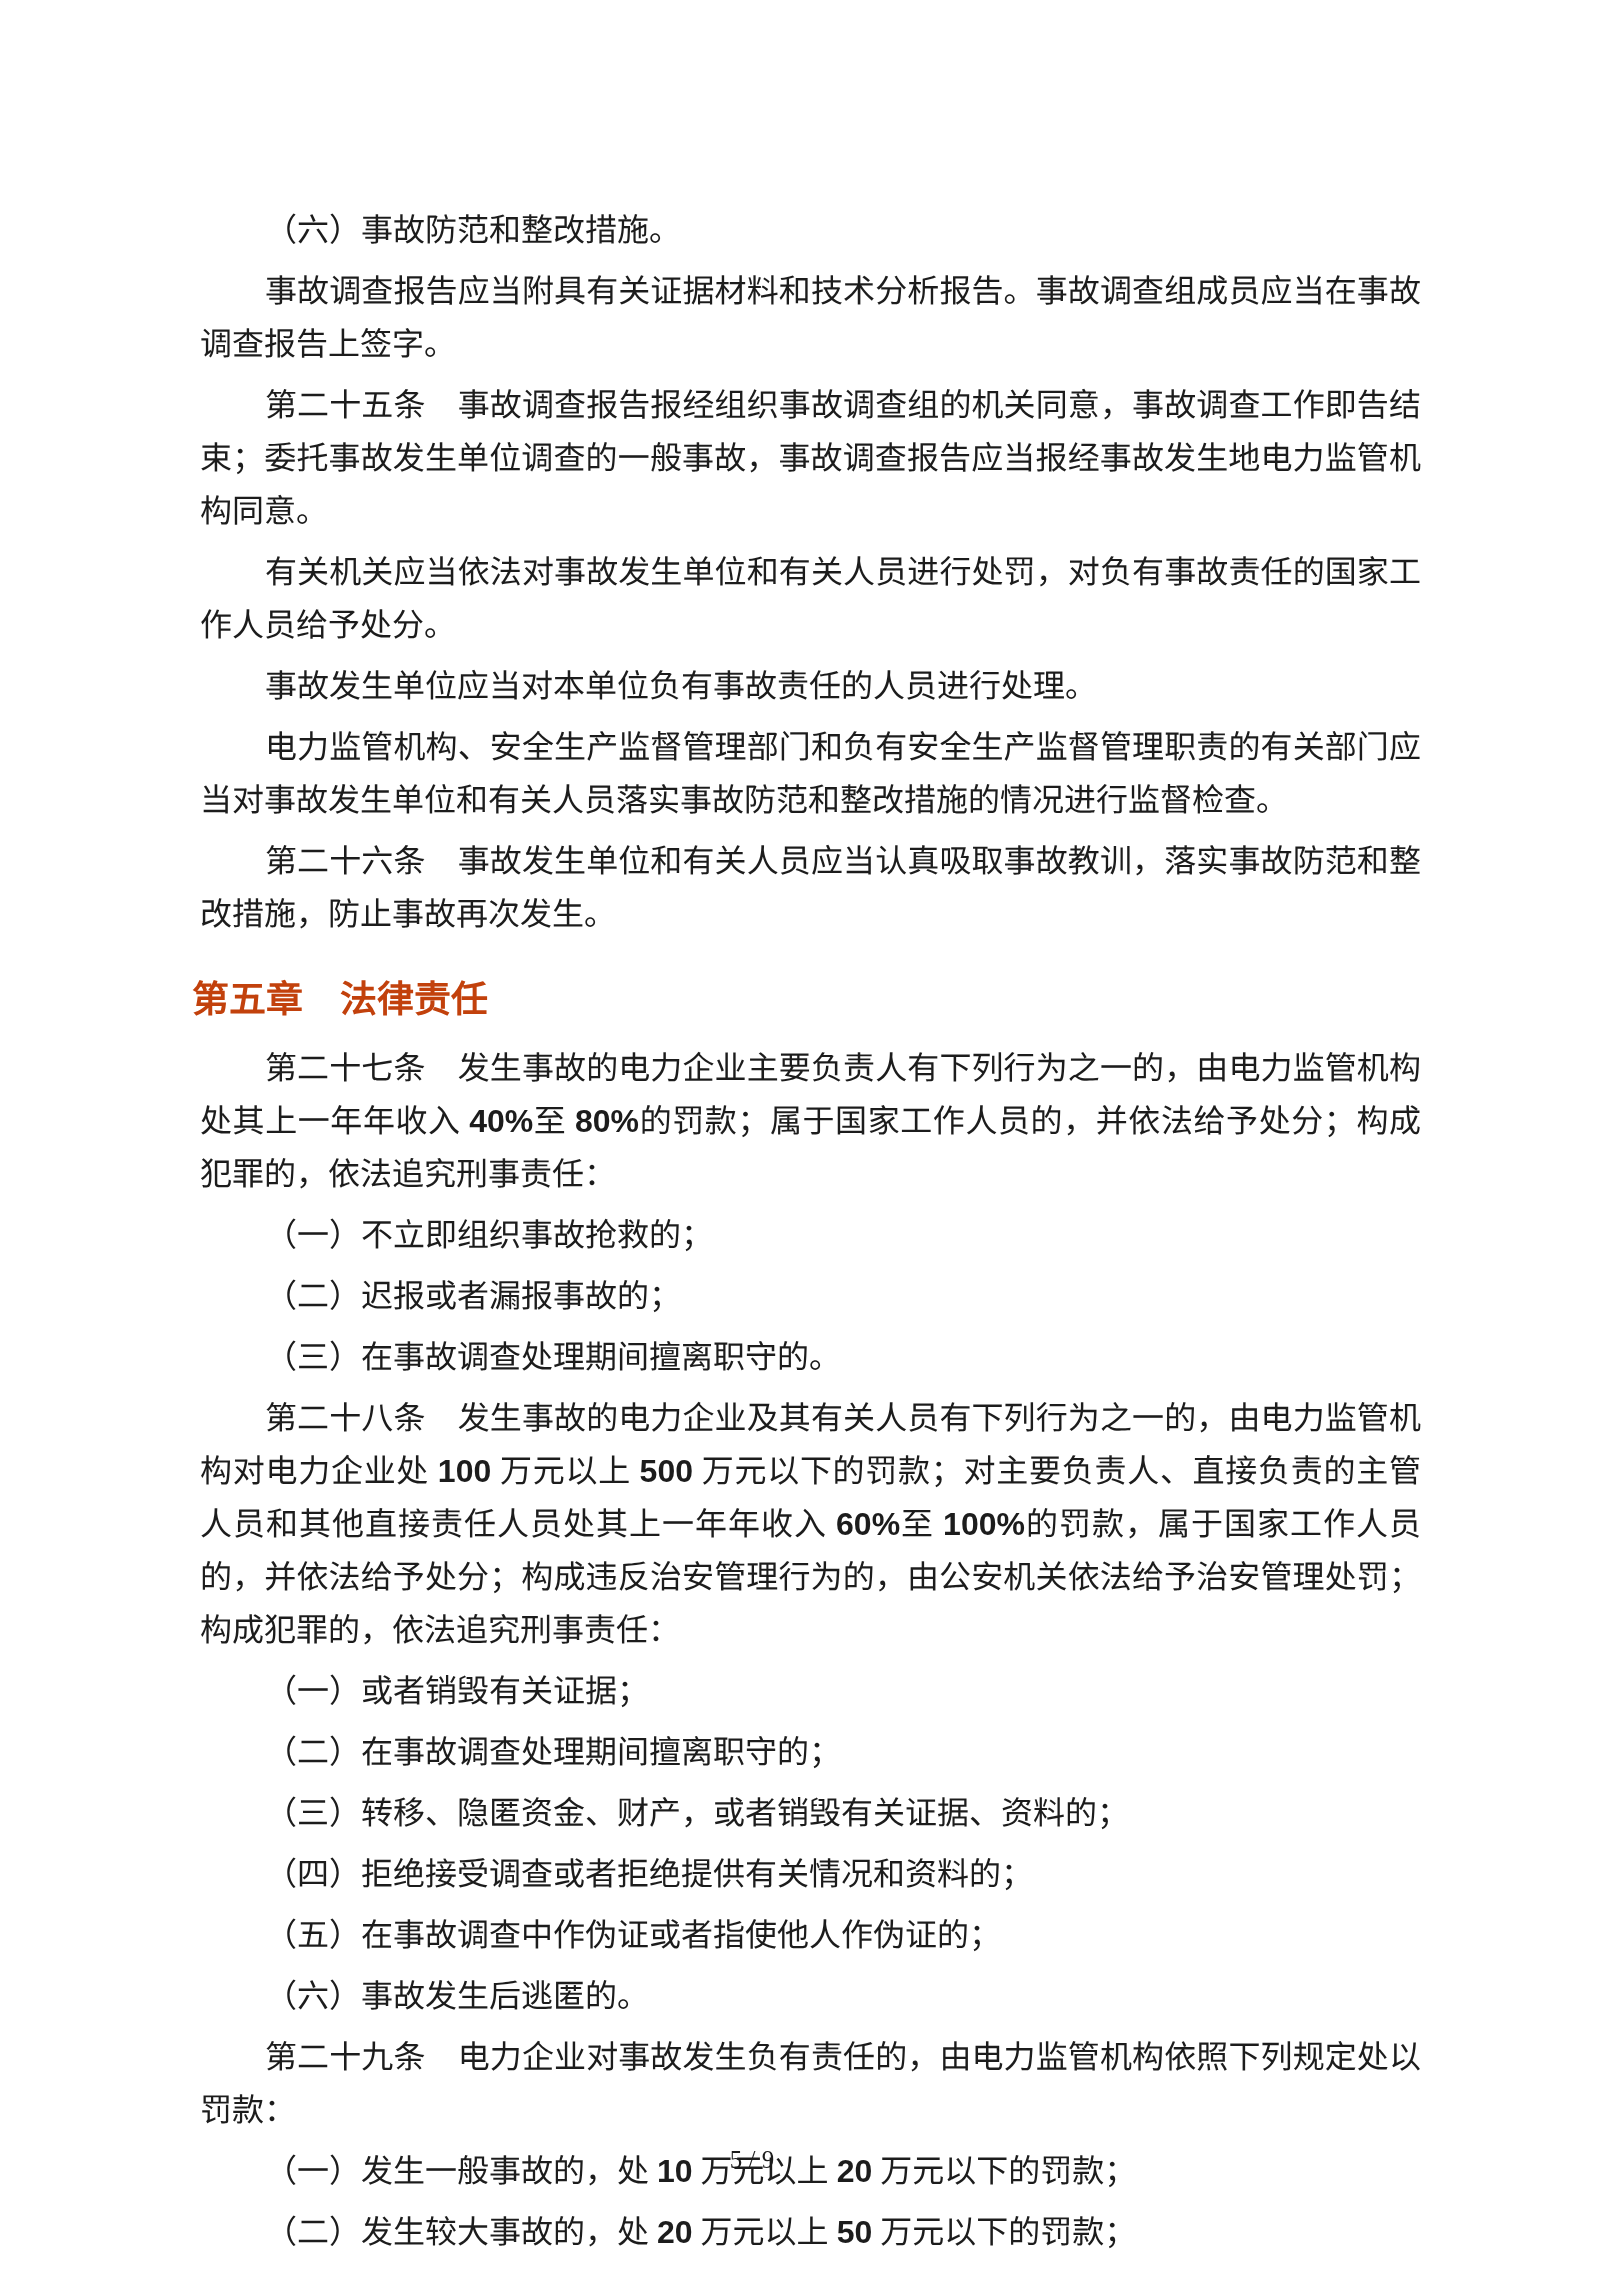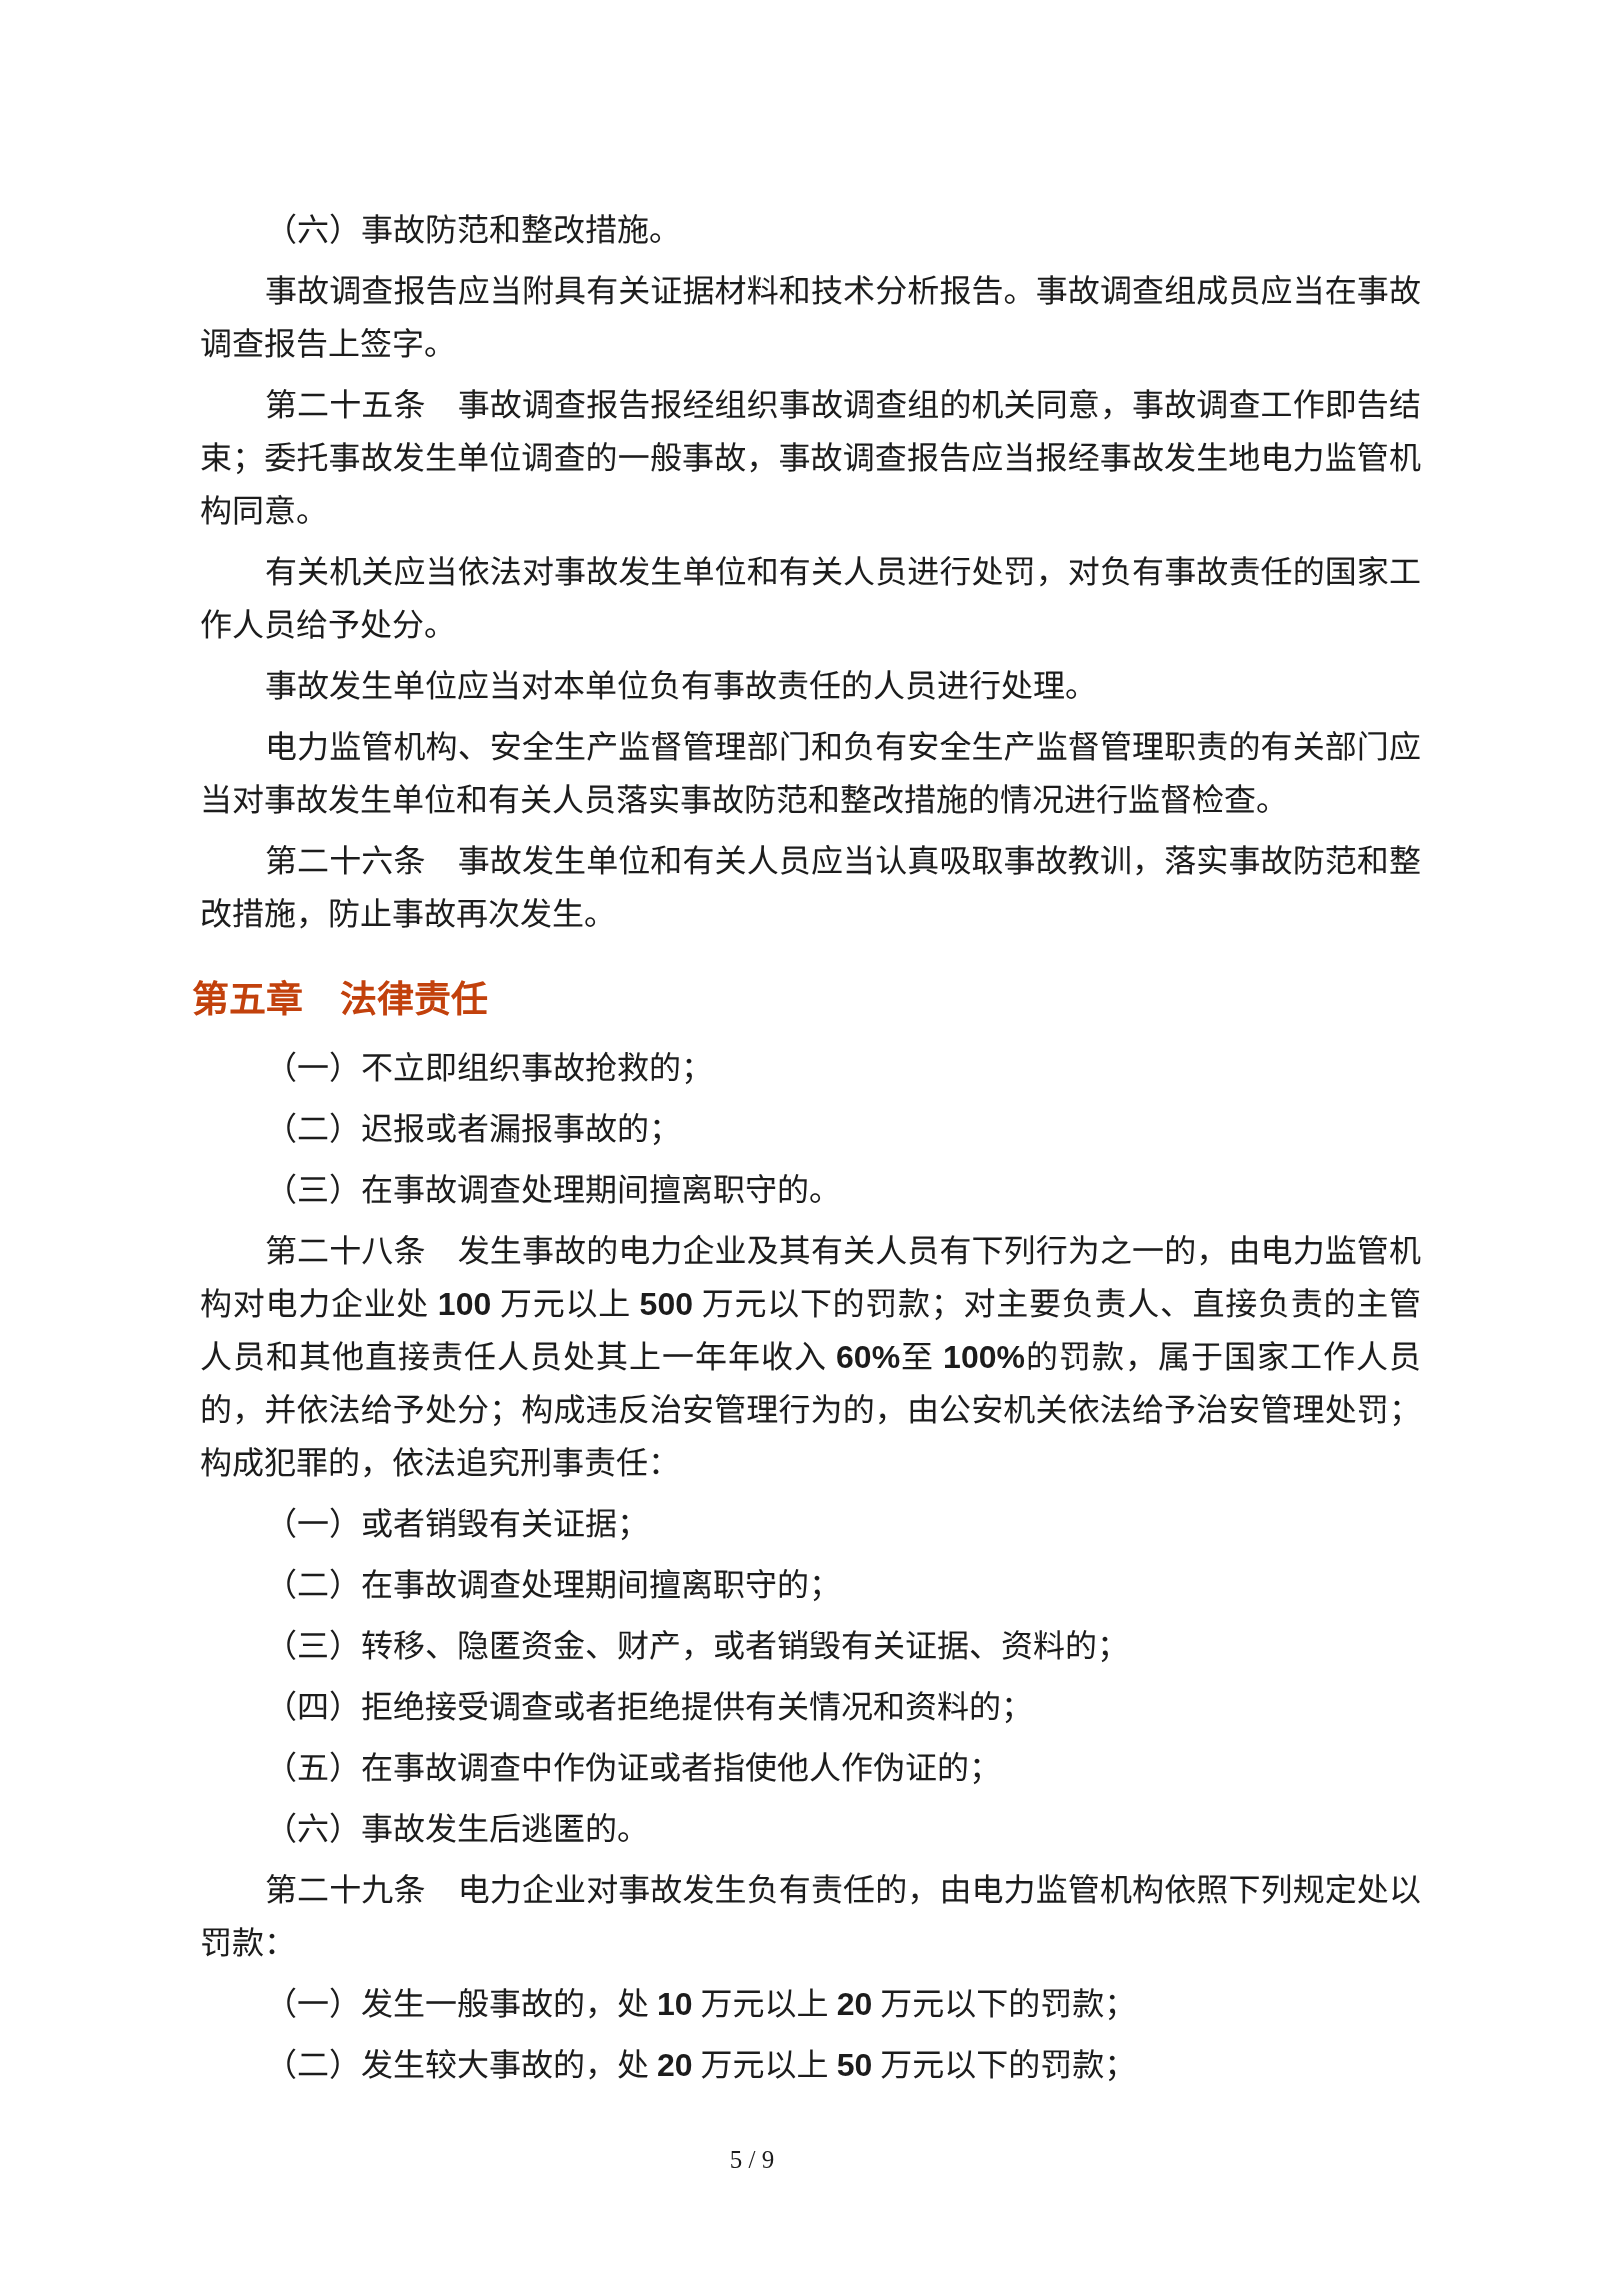--- a/index.html
+++ b/index.html
@@ -62,20 +62,21 @@
 
 <div class="doc-body">
   <p class="para">（六）事故防范和整改措施。</p>
   <p class="para">事故调查报告应当附具有关证据材料和技术分析报告。事故调查组成员应当在事故调查报告上签字。</p>
   <p class="para">第二十五条　事故调查报告报经组织事故调查组的机关同意，事故调查工作即告结束；委托事故发生单位调查的一般事故，事故调查报告应当报经事故发生地电力监管机构同意。</p>
   <p class="para">有关机关应当依法对事故发生单位和有关人员进行处罚，对负有事故责任的国家工作人员给予处分。</p>
   <p class="para">事故发生单位应当对本单位负有事故责任的人员进行处理。</p>
   <p class="para">电力监管机构、安全生产监督管理部门和负有安全生产监督管理职责的有关部门应当对事故发生单位和有关人员落实事故防范和整改措施的情况进行监督检查。</p>
   <p class="para">第二十六条　事故发生单位和有关人员应当认真吸取事故教训，落实事故防范和整改措施，防止事故再次发生。</p>
   <h2 class="chapter">第五章　法律责任</h2>
+  <p class="para">第二十七条　发生事故的电力企业主要负责人有下列行为之一的，由电力监管机构处其上一年年收入 <span class="latin">40%</span>至 <span class="latin">80%</span>的罚款；属于国家工作人员的，并依法给予处分；构成犯罪的，依法追究刑事责任：</p>
   <p class="para">（一）不立即组织事故抢救的；</p>
   <p class="para">（二）迟报或者漏报事故的；</p>
   <p class="para">（三）在事故调查处理期间擅离职守的。</p>
   <p class="para">第二十八条　发生事故的电力企业及其有关人员有下列行为之一的，由电力监管机构对电力企业处 <span class="latin">100</span> 万元以上 <span class="latin">500</span> 万元以下的罚款；对主要负责人、直接负责的主管人员和其他直接责任人员处其上一年年收入 <span class="latin">60%</span>至 <span class="latin">100%</span>的罚款，属于国家工作人员的，并依法给予处分；构成违反治安管理行为的，由公安机关依法给予治安管理处罚；构成犯罪的，依法追究刑事责任：</p>
   <p class="para">（一）或者销毁有关证据；</p>
   <p class="para">（二）在事故调查处理期间擅离职守的；</p>
   <p class="para">（三）转移、隐匿资金、财产，或者销毁有关证据、资料的；</p>
   <p class="para">（四）拒绝接受调查或者拒绝提供有关情况和资料的；</p>
   <p class="para">（五）在事故调查中作伪证或者指使他人作伪证的；</p>
   <p class="para">（六）事故发生后逃匿的。</p>

